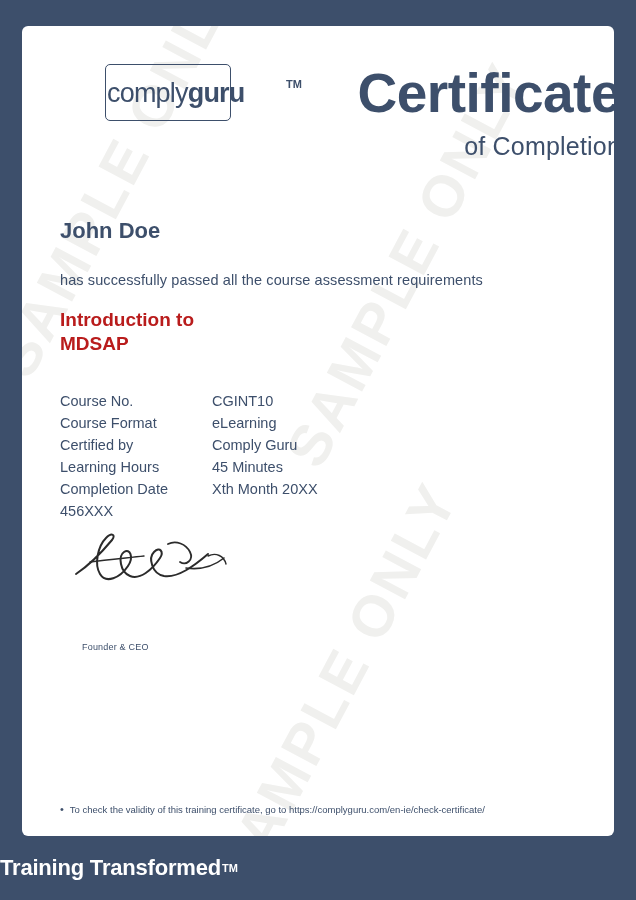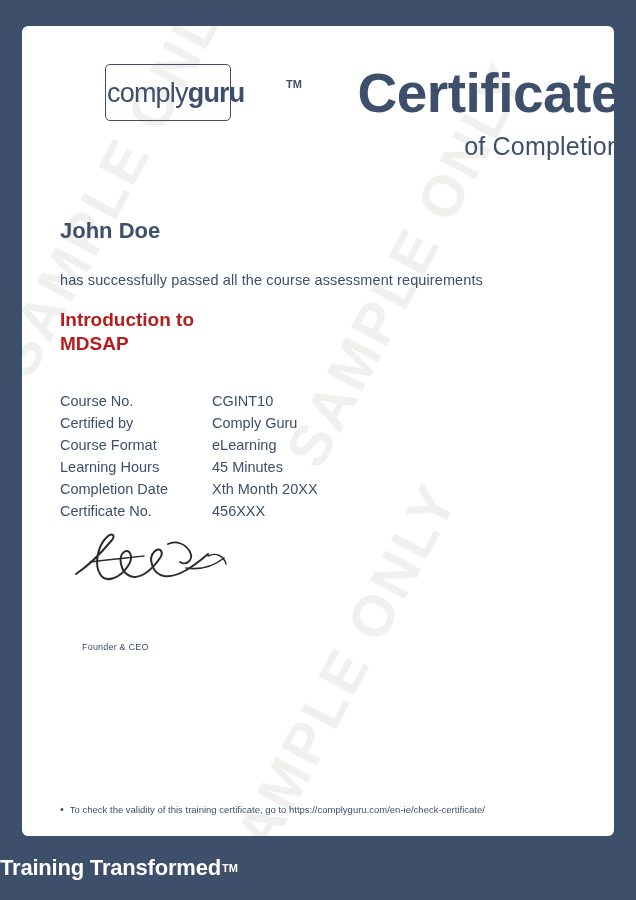--- a/index.html
+++ b/index.html
@@ -261,37 +261,36 @@
       <div>Introduction to</div>
       <div>MDSAP</div>
     </div>
 
     <div class="details">
       <div class="detail-row">
         <div class="detail-label">Course No.</div>
         <div class="detail-value">CGINT10</div>
       </div>
       <div class="detail-row">
+        <div class="detail-label">Course Format</div>
+        <div class="detail-value">eLearning</div>
+      </div>
+      <div class="detail-row">
         <div class="detail-label">Certified by</div>
         <div class="detail-value">Comply Guru</div>
       </div>
       <div class="detail-row">
-        <div class="detail-label">Course Format</div>
-        <div class="detail-value">eLearning</div>
-      </div>
-      <div class="detail-row">
         <div class="detail-label">Learning Hours</div>
         <div class="detail-value">45 Minutes</div>
       </div>
       <div class="detail-row">
         <div class="detail-label">Completion Date</div>
         <div class="detail-value">Xth Month 20XX</div>
       </div>
       <div class="detail-row">
-        <div class="detail-label">Certificate No.</div>
         <div class="detail-value">456XXX</div>
       </div>
     </div>
 
     <div class="signature">
       <svg width="180" height="70" viewBox="0 0 180 70" fill="none" xmlns="http://www.w3.org/2000/svg">
         <path d="M8 48 C20 40, 34 26, 44 14 C48 9, 44 6, 38 12 C30 20, 26 38, 32 48 C38 58, 52 52, 60 40 C66 31, 62 22, 56 26 C50 30, 52 46, 62 50 C72 54, 84 44, 92 32 C96 26, 92 20, 86 26 C80 32, 84 48, 96 50 C110 52, 126 40, 140 28" stroke="#2b2b2b" stroke-width="2" stroke-linecap="round"></path>
         <path d="M22 36 C38 34, 58 32, 76 30" stroke="#2b2b2b" stroke-width="1.4" stroke-linecap="round"></path>
         <path d="M100 18 C108 14, 118 18, 122 26 C126 34, 118 40, 112 36" stroke="#2b2b2b" stroke-width="1.8" stroke-linecap="round"></path>
         <path d="M118 42 C132 44, 146 40, 156 32" stroke="#2b2b2b" stroke-width="1.6" stroke-linecap="round"></path>

